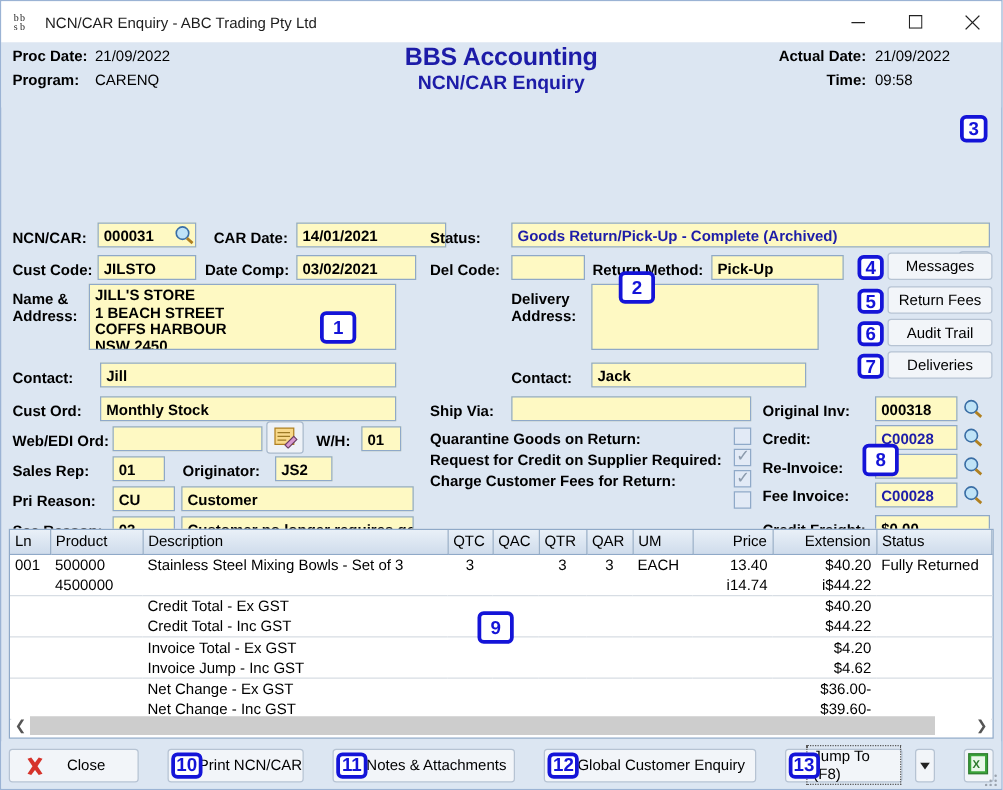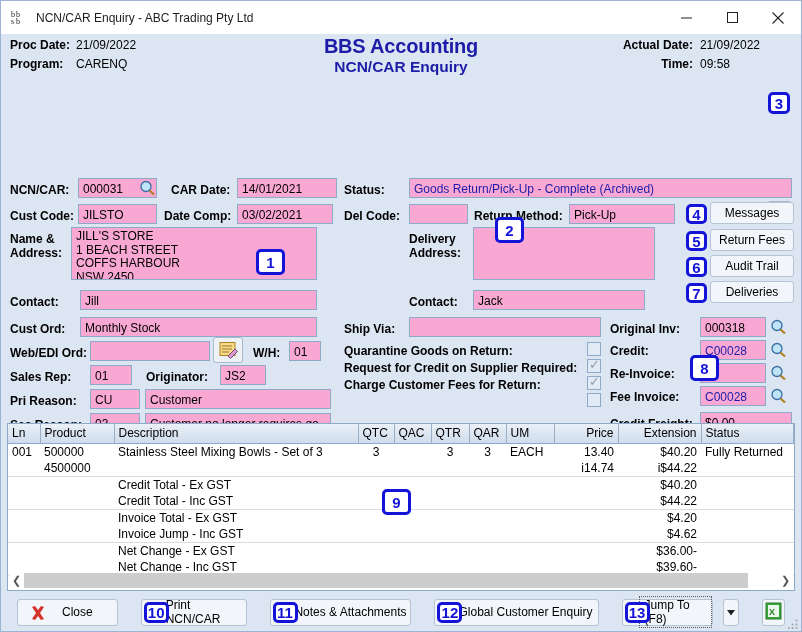--- a/index.html
+++ b/index.html
@@ -38,23 +38,23 @@
             letter-spacing:-0.2px; }
   .brand2 { color:#1d1ca8; font-weight:bold; font-size:15.5px; line-height:19px; }
   .hdr-right { position:absolute; right:41px; top:4px; text-align:right; }
   .hdr-right .hdr-row { justify-content:flex-end; }
   .hdr-right .lbl { margin-right:7px; }
   .hdr-right .val { display:inline-block; min-width:60px; text-align:left; }
 
   
   .form { position:relative; flex:0 0 auto; height:333px; }
   .fl { position:absolute; font-weight:bold; color:#000; white-space:nowrap; }
-  .fi { position:absolute; background:#f9a8d4; border:1px solid #8fa9c8;
+  .fi { position:absolute; background:#fef9c3; border:1px solid #8fa9c8;
         color:#000; padding:1px 3px 0 4px; overflow:hidden; white-space:nowrap;
-        display:flex; align-items:center; }
+        display:flex; align-items:center;font-weight:bold; }
   .fi.multiline { display:block; white-space:pre; line-height:13.5px; padding-top:2px; }
   .fi.blue { color:#1d1ca8; }
 
   .iconbtn { position:absolute; background:#eef2f7; border:1px solid #a9b9cc;
              border-radius:3px; display:flex; align-items:center; justify-content:center; }
   .magnifier { position:absolute; width:17px; height:16px; }
 
   .chk { position:absolute; width:14px; height:14px; background:#e2eaf6;
          border:1px solid #8fa9c8; }
   .chk.on::after { content:"\2713"; position:absolute; left:1px; top:-3px;
@@ -87,21 +87,21 @@
   .blu { color:#1d1ca8; }
 
   .hscroll { position:absolute; left:1px; right:1px; bottom:1px; height:17px;
              background:#fff; display:flex; align-items:center; }
   .hs-arrow { width:15px; text-align:center; color:#555; font-size:11px; }
   .hs-track { flex:1; height:15px; background:#fff; }
   .hs-thumb { height:15px; background:#cdcdcd; width:96%; }
 
   
   .toolbar { position:absolute; left:0; right:0; bottom:0; height:38px;
-             background:#dce6f2; display:flex; align-items:center; padding:0 16px;gap:8px; }
+             background:#dce6f2; display:flex; align-items:center; padding:0 6px;gap:8px; }
   .tb-btn { height:27px; background:#f2f5f9; border:1px solid #b6c3d3;
             border-radius:3px; display:flex; align-items:center;
             justify-content:center; color:#000; font-size:12px; position:relative; }
   .tb-gap { width:7px; flex:0 0 auto; }
   .jump-inner { border:1px dotted #5a5a5a; padding:1px 5px; }
   .resizer { position:absolute; right:3px; bottom:3px; width:10px; height:10px; }
 </style>
 </head>
 <body>
 
@@ -170,21 +170,21 @@
     <div class="fl" style="left:9px; top:97px;">NCN/CAR:</div>
     <div class="fi" style="left:77px; top:92px; width:79px; height:20px;">000031</div>
     <span class="magnifier" style="left:138px; top:94px;">
       <svg width="17" height="16" viewBox="0 0 17 16">
           <circle cx="7" cy="6.5" r="5" fill="#bfe3f7" stroke="#3a6ea5" stroke-width="1.3"></circle>
           <line x1="10.5" y1="10.5" x2="15" y2="14.5" stroke="#b08020" stroke-width="2.2"></line>
         </svg>
     </span>
 
     <div class="fl" style="left:170px; top:97px;">CAR Date:</div>
-    <div class="fi" style="left:236px; top:92px; width:100px; height:20px;">14/01/2021</div>
+    <div class="fi" style="left:236px; top:92px; width:120px; height:20px;">14/01/2021</div>
 
     <div class="fl" style="left:343px; top:97px;">Status:</div>
     <div class="fi blue" style="left:408px; top:92px; width:383px; height:20px;">Goods Return/Pick-Up - Complete (Archived)</div>
 
     <div class="iconbtn" style="left:766px; top:115px; width:25px; height:23px;">
       <svg width="19" height="16" viewBox="0 0 19 16">
         <path d="M1 3 L7 3 L8.5 5 L17 5 L17 14 L1 14 Z" fill="#f5d98b" stroke="#b48b30" stroke-width="1"></path>
         <path d="M1 6 L17 6 L17 14 L1 14 Z" fill="#fbe9b5" stroke="#b48b30" stroke-width="0.8"></path>
         <circle cx="14.5" cy="12" r="4" fill="#3fae34"></circle>
         <line x1="14.5" y1="9.5" x2="14.5" y2="14.5" stroke="#fff" stroke-width="1.6"></line>

